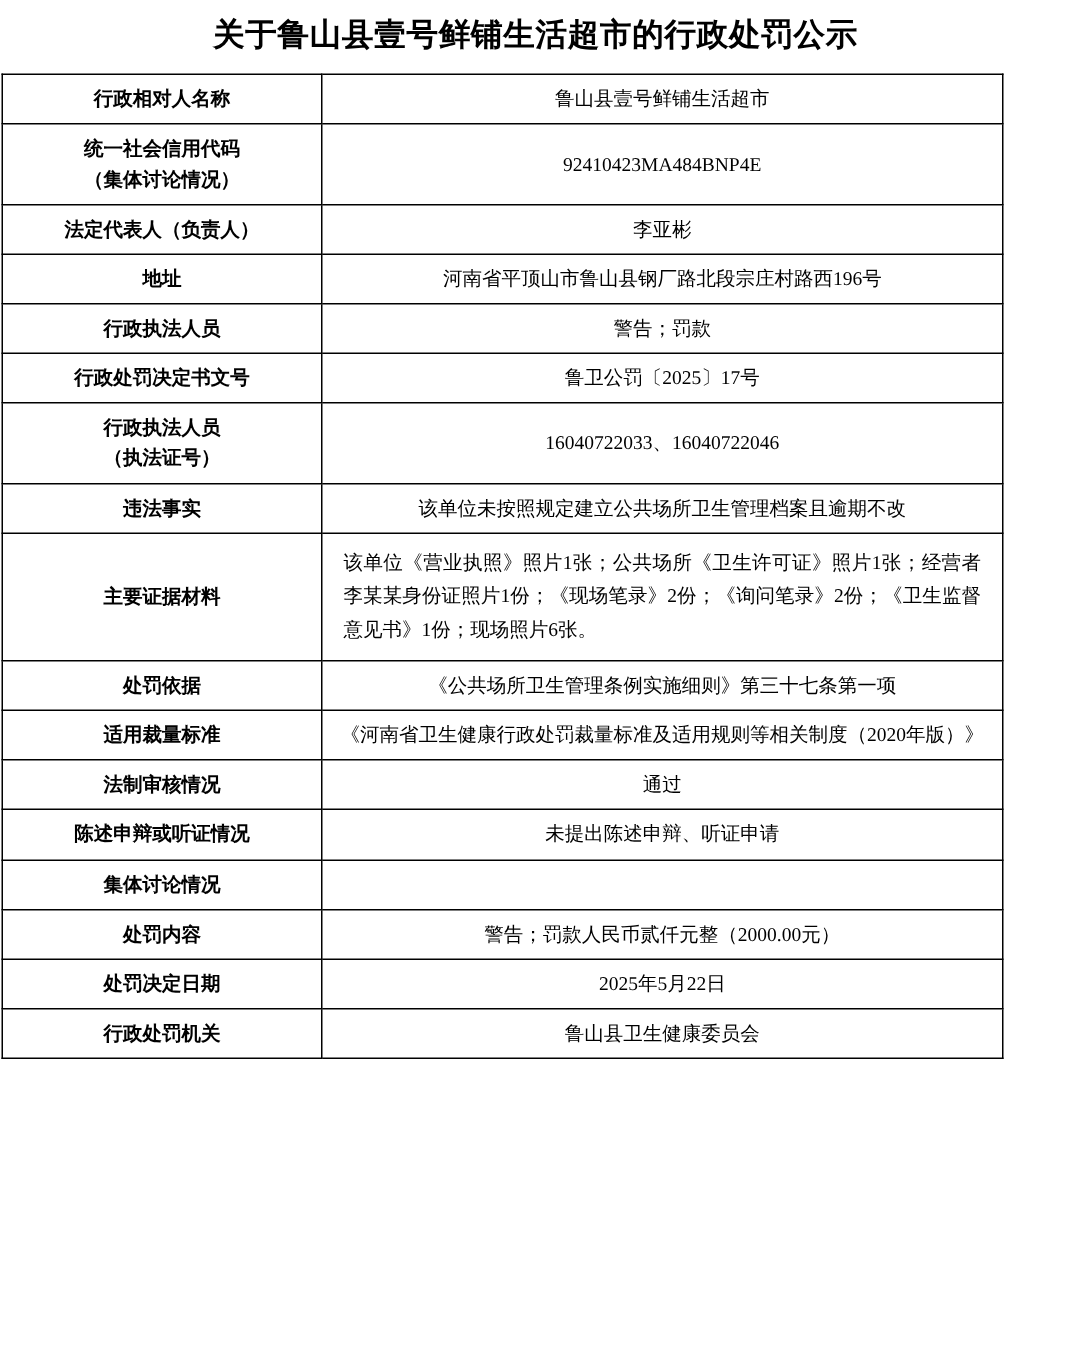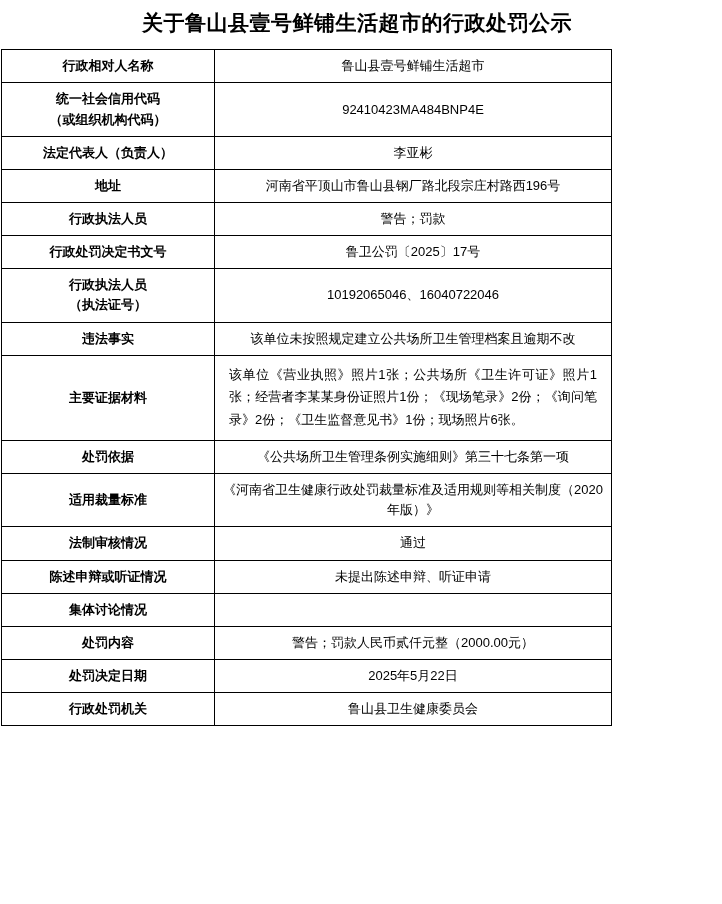--- a/index.html
+++ b/index.html
@@ -21,41 +21,42 @@
   .doc-title {
     text-align: center;
     font-size: 21px;
     font-weight: bold;
     line-height: 1.3;
     padding: 10px 8px 12px 0;
     letter-spacing: 0.5px;
     font-family: "Liberation Serif", serif;
   }
   table.info-table {
-    width: 611px;
+    width: 668px;
     margin: 0 1px;
     border-collapse: collapse;
     table-layout: fixed;
   }
   table.info-table td {
     border: 1px solid #000000;
     vertical-align: middle;
     font-size: 13px;
     line-height: 1.55;
     padding: 6px 8px;
   }
   td.label {
     width: 196px;
     text-align: center;
     font-weight: bold;
     font-size: 13.5px;
   }
   td.value {
     text-align: center;
     font-size: 13px;
+    font-family: Liberation Serif, serif;
   }
   td.value.left {
     text-align: left;
     text-align: justify;
     text-justify: inter-ideograph;
     padding: 8px 14px;
     line-height: 1.75;
   }
   .label .line2 {
     display: block;
@@ -79,21 +80,21 @@
           <span>行政相对人名称</span>
         </td>
         <td class="value">
           <span>鲁山县壹号鲜铺生活超市</span>
         </td>
       </tr>
 
       <tr>
         <td class="label">
           <span>统一社会信用代码</span>
-          <span class="line2">（或组织机构代码）</span>
+          <span class="line2">（集体讨论情况）</span>
         </td>
         <td class="value">
           <span>92410423MA484BNP4E</span>
         </td>
       </tr>
 
       <tr>
         <td class="label">
           <span>法定代表人（负责人）</span>
         </td>
@@ -128,21 +129,21 @@
           <span>鲁卫公罚〔2025〕17号</span>
         </td>
       </tr>
 
       <tr>
         <td class="label">
           <span>行政执法人员</span>
           <span class="line2">（执法证号）</span>
         </td>
         <td class="value">
-          <span>10192065046、16040722046</span>
+          <span>16040722033、16040722046</span>
         </td>
       </tr>
 
       <tr>
         <td class="label">
           <span>违法事实</span>
         </td>
         <td class="value">
           <span>该单位未按照规定建立公共场所卫生管理档案且逾期不改</span>
         </td>

